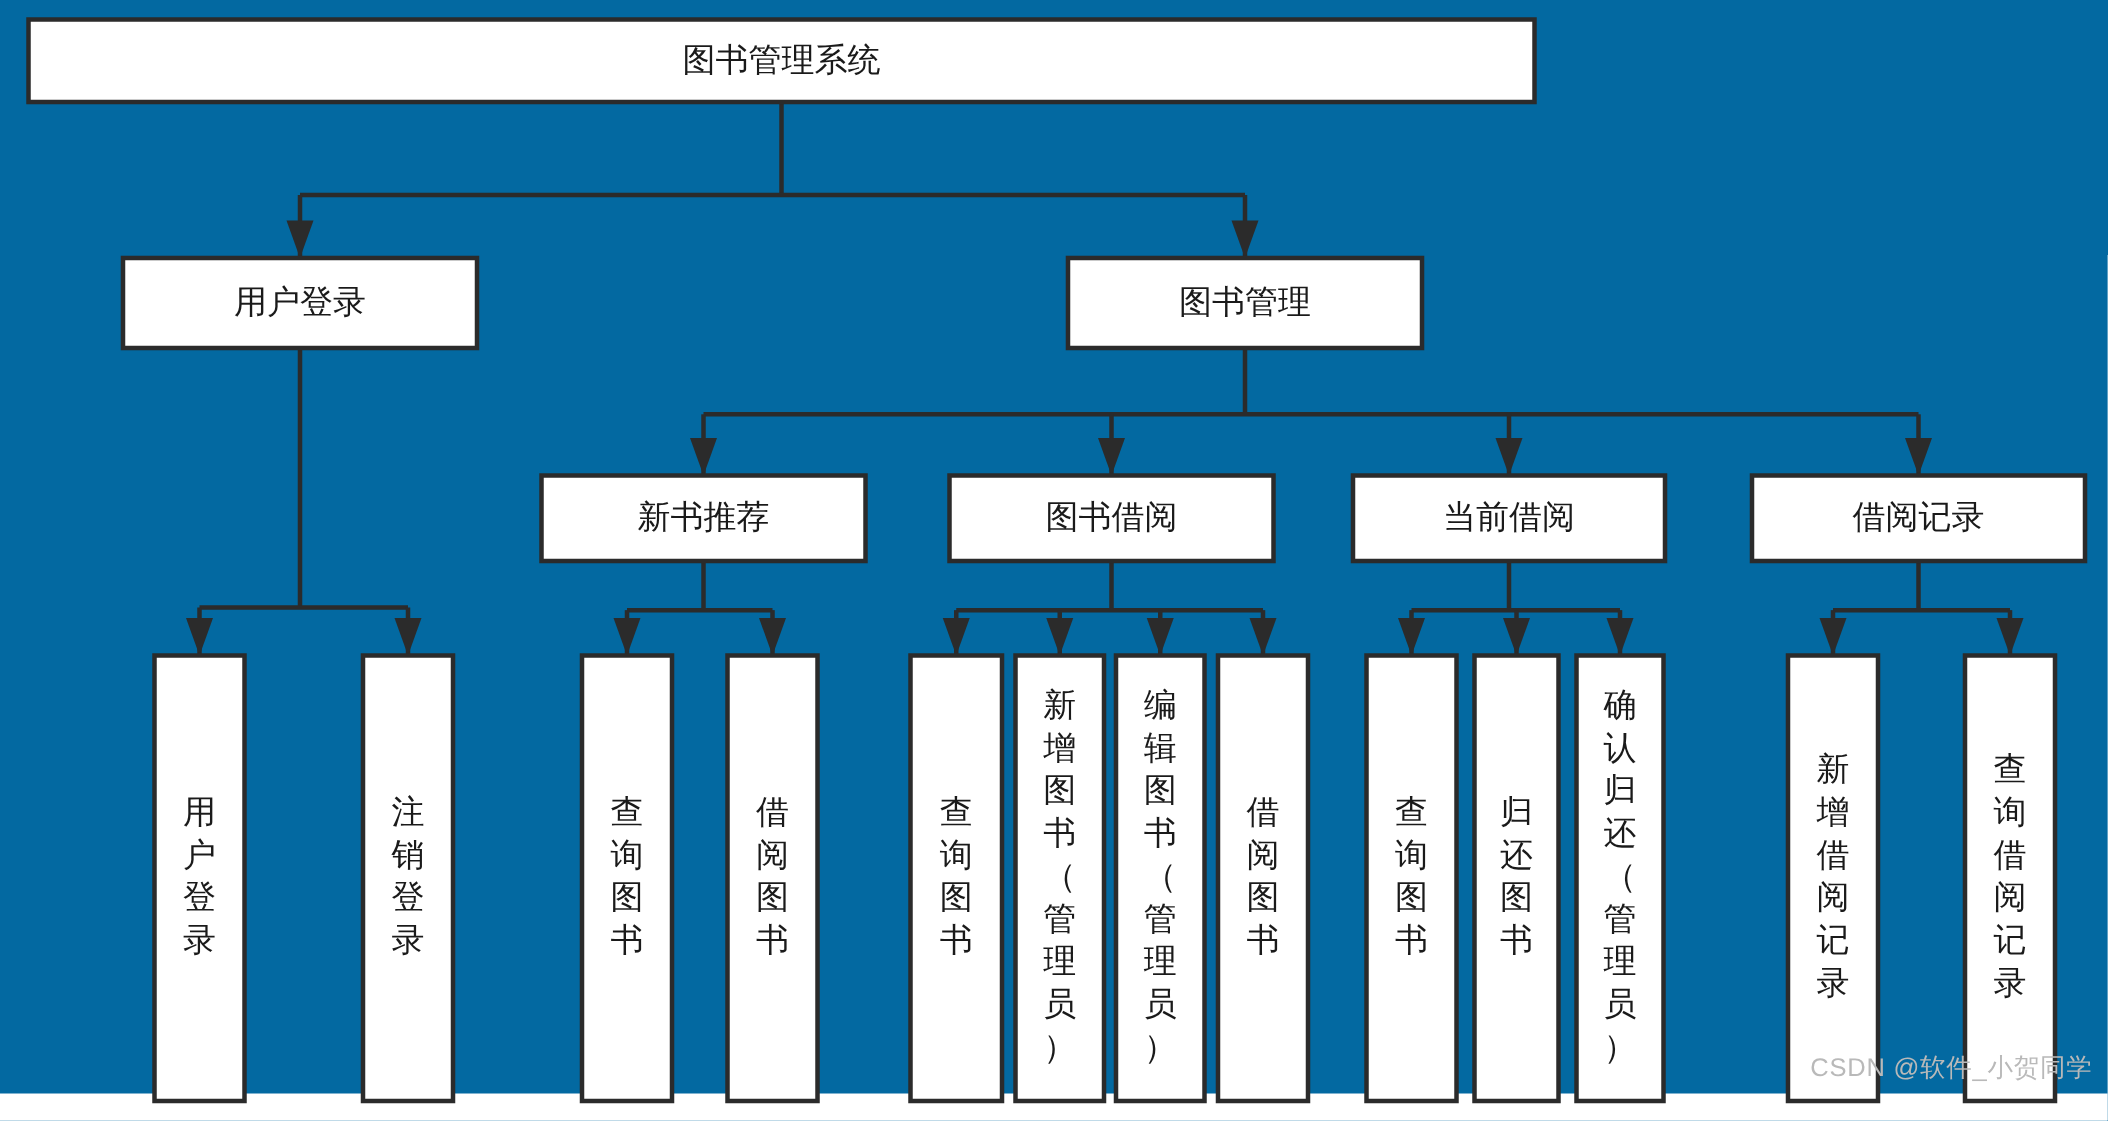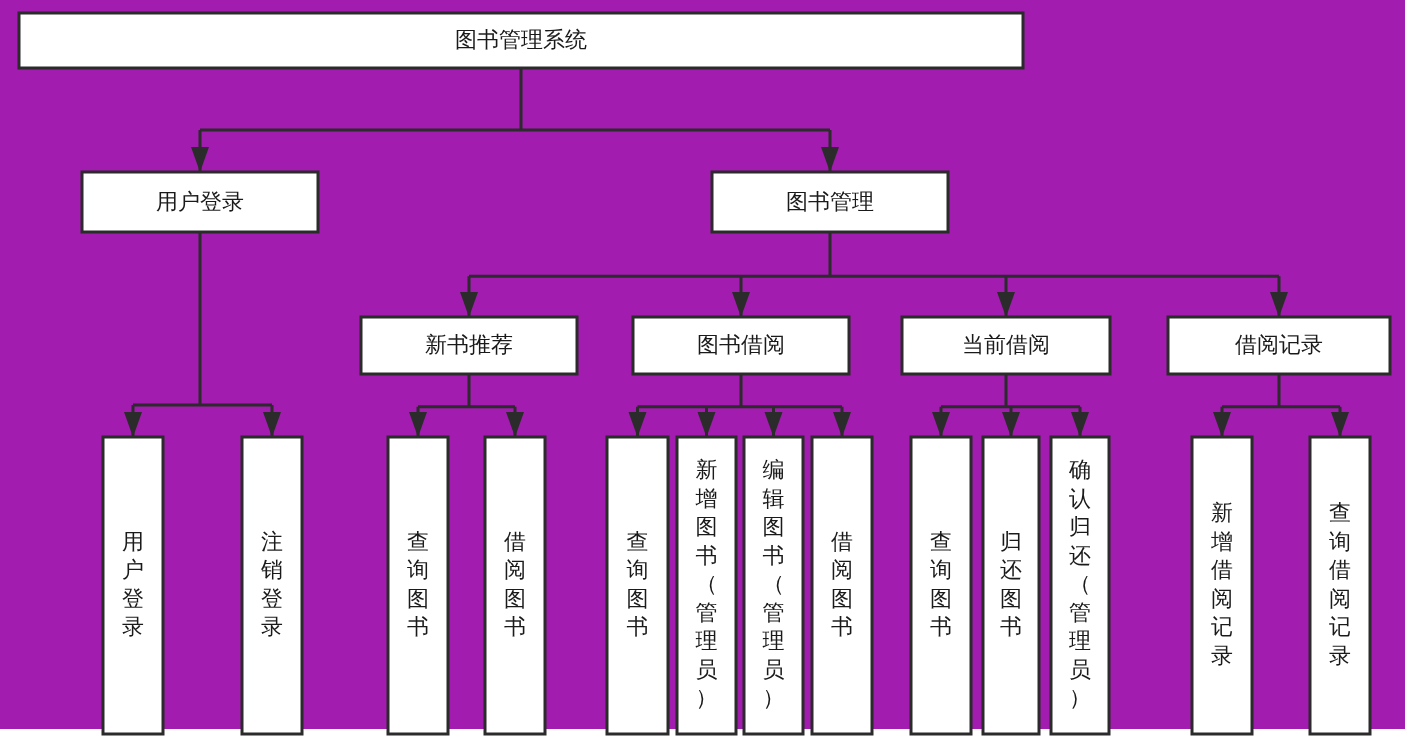--- a/index.html
+++ b/index.html
@@ -11,21 +11,21 @@
   body {
     font-family: "Liberation Sans", "DejaVu Sans", sans-serif;
     width: 1405px;
     height: 747px;
     overflow: hidden;
   }
   #diagram-root {
     position: relative;
     width: 1405px;
     height: 729px;
-    background: #a21caf;
+    background: #0369a1;
   }
   svg#tree-svg {
     position: absolute;
     left: 0;
     top: 0;
     width: 1405px;
     height: 747px;
     display: block;
   }
   .node-rect {
@@ -217,13 +217,14 @@
         <g>
           <rect x="1192" y="437" width="60" height="297" class="node-rect"></rect>
           <text x="1222" y="520" class="node-label-v"><tspan x="1222" dy="0">新</tspan><tspan x="1222" dy="28.5">增</tspan><tspan x="1222" dy="28.5">借</tspan><tspan x="1222" dy="28.5">阅</tspan><tspan x="1222" dy="28.5">记</tspan><tspan x="1222" dy="28.5">录</tspan></text>
         </g>
         <g>
           <rect x="1310" y="437" width="60" height="297" class="node-rect"></rect>
           <text x="1340" y="520" class="node-label-v"><tspan x="1340" dy="0">查</tspan><tspan x="1340" dy="28.5">询</tspan><tspan x="1340" dy="28.5">借</tspan><tspan x="1340" dy="28.5">阅</tspan><tspan x="1340" dy="28.5">记</tspan><tspan x="1340" dy="28.5">录</tspan></text>
         </g>
       </g>
   </svg>
+  <div class="watermark">CSDN @软件_小贺同学</div>
 </div>
 
 </body></html>

